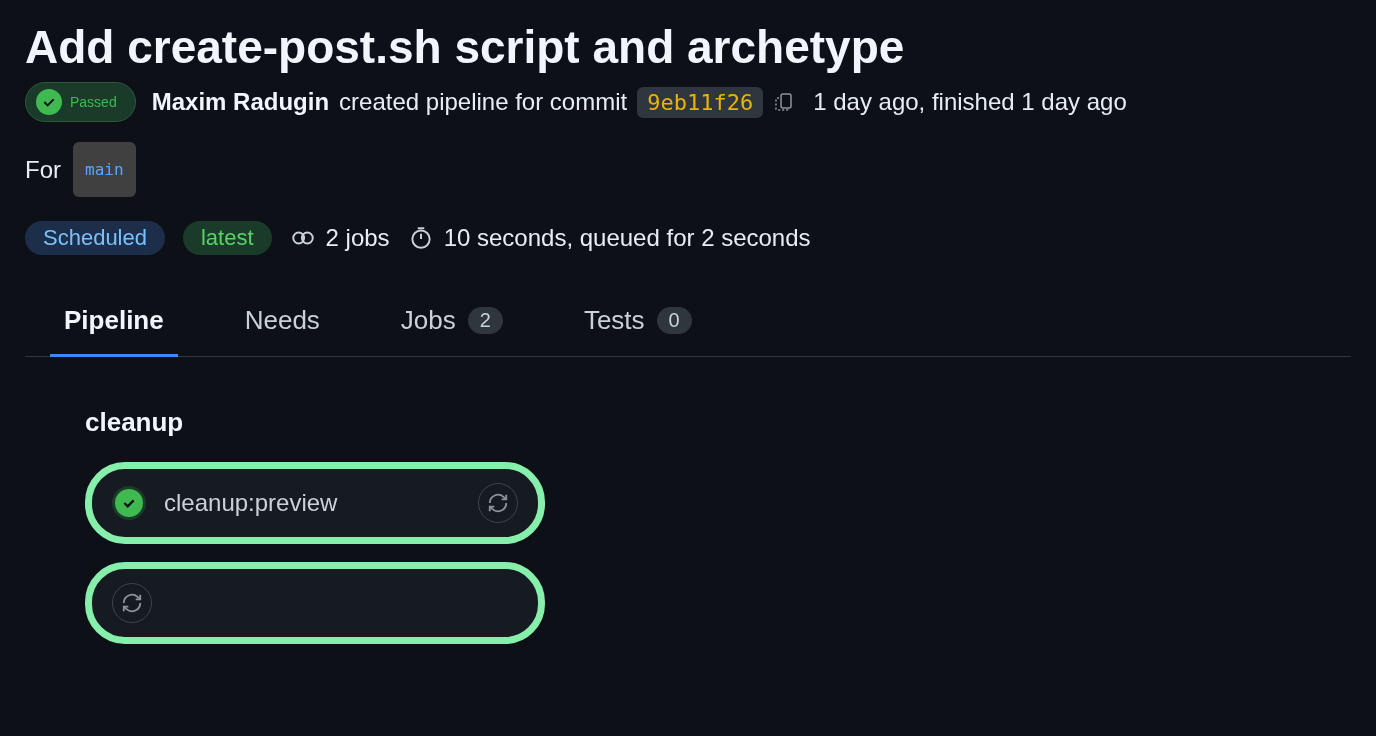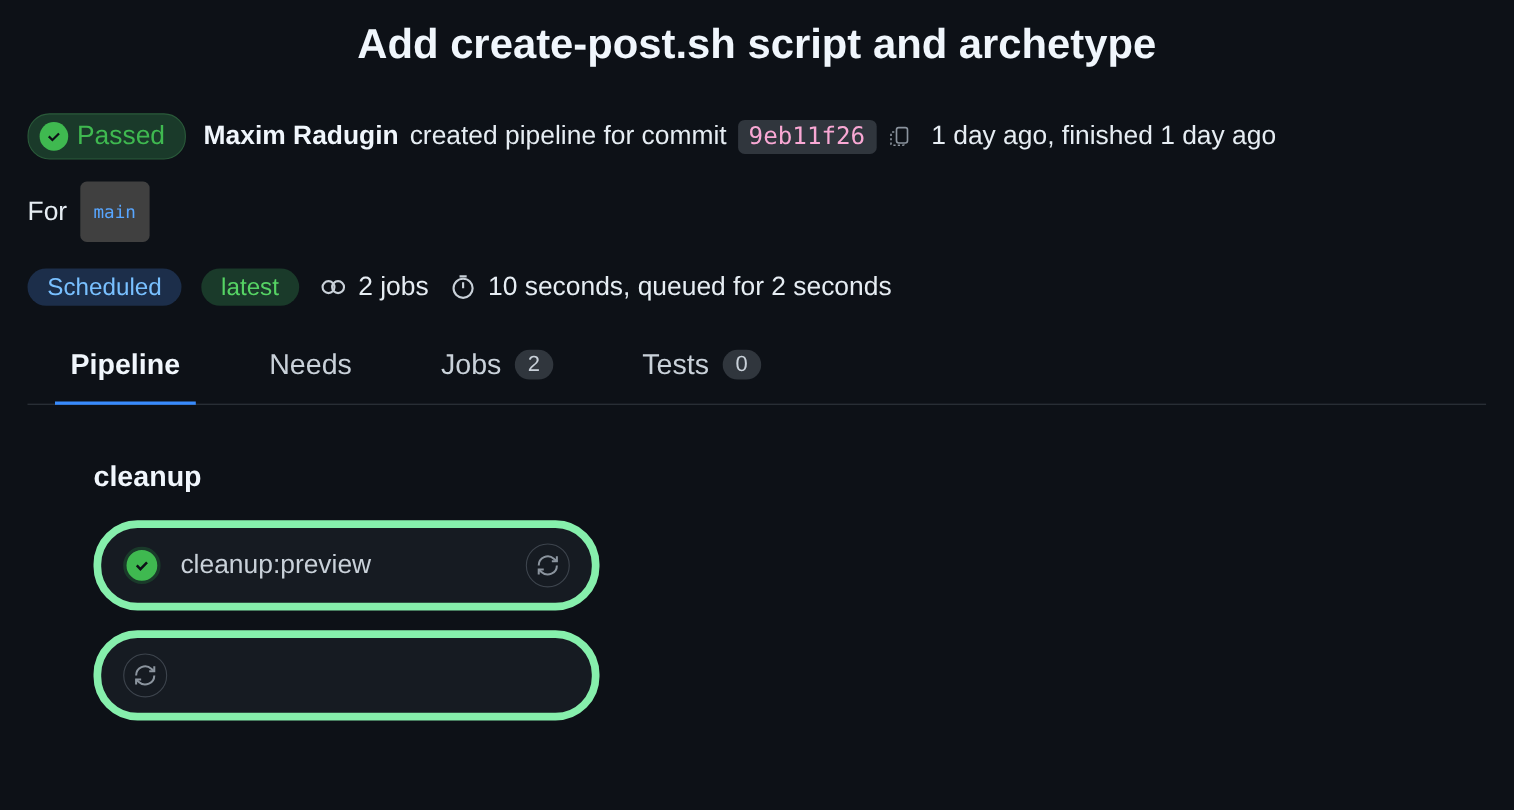--- a/index.html
+++ b/index.html
@@ -9,43 +9,42 @@
     }
     body {
       background-color: #0d1117;
       color: #e6edf3;
       font-family: -apple-system, BlinkMacSystemFont, "Segoe UI", Helvetica, Arial, sans-serif;
       padding: 20px 25px;
       width: 1376px;
       height: 736px;
     }
     .title {
-      font-size: 38px;
+      font-size: 46px;
       font-weight: 700;
       color: #f0f6fc;
-      margin-bottom: 40px;
-      text-align: center;
+      margin-bottom: 8px;
     }
     .meta-row {
       display: flex;
       align-items: center;
       gap: 16px;
       margin-bottom: 20px;
       font-size: 24px;
       flex-wrap: wrap;
     }
     .badge-passed {
       display: inline-flex;
       align-items: center;
       gap: 8px;
       background-color: #1a3a2a;
       border: 1px solid #2a5a3a;
       border-radius: 20px;
       padding: 6px 18px 6px 10px;
-      font-size: 24px;
+      font-size: 14px;
       color: #3fb950;
       font-weight: 500;
     }
     .check-circle {
       width: 26px;
       height: 26px;
       background-color: #3fb950;
       border-radius: 50%;
       display: flex;
       align-items: center;
@@ -67,21 +66,21 @@
     .author-name {
       font-weight: 700;
       color: #f0f6fc;
     }
     .commit-hash {
       font-family: ui-monospace, SFMono-Regular, "SF Mono", Menlo, Consolas, monospace;
       background-color: #30363d;
       padding: 3px 10px;
       border-radius: 6px;
       font-size: 22px;
-      color: #f9a8d4;
+      color: #eab308;
     }
     .copy-icon {
       width: 24px;
       height: 24px;
       stroke: #8b949e;
       fill: none;
       stroke-width: 1.5;
       cursor: pointer;
     }
     .branch-row {
@@ -100,21 +99,21 @@
       color: #58a6ff;
       padding: 18px 12px;
       border-radius: 6px;
       font-size: 16px;
     }
     .info-row {
       display: flex;
       align-items: center;
       gap: 18px;
       font-size: 24px;
-      margin-bottom: 38px;
+      margin-bottom: 50px;
       flex-wrap: wrap;
     }
     .badge-scheduled {
       background-color: #1c2e4a;
       color: #79c0ff;
       padding: 4px 18px;
       border-radius: 20px;
       font-size: 22px;
     }
     .badge-latest {

